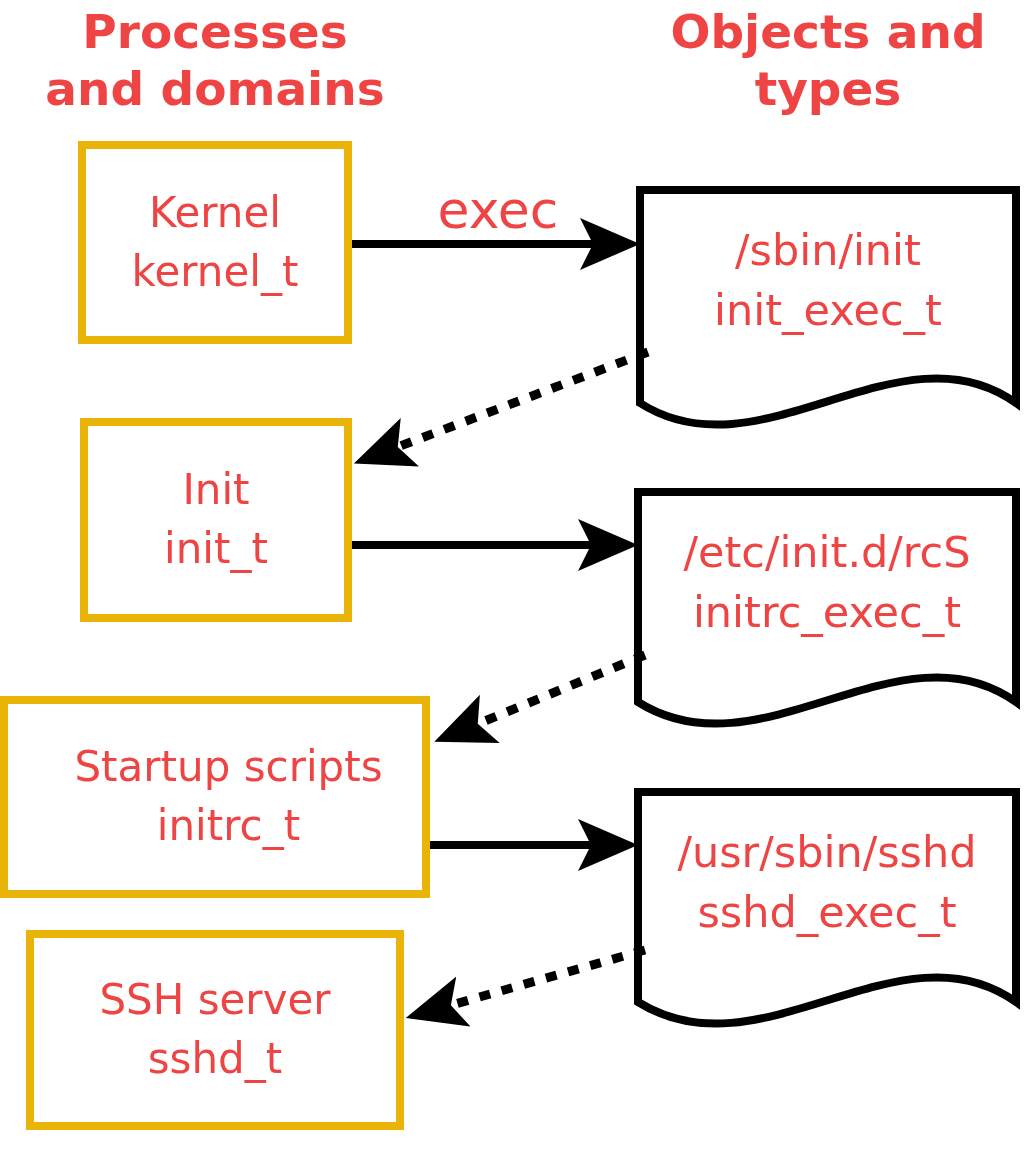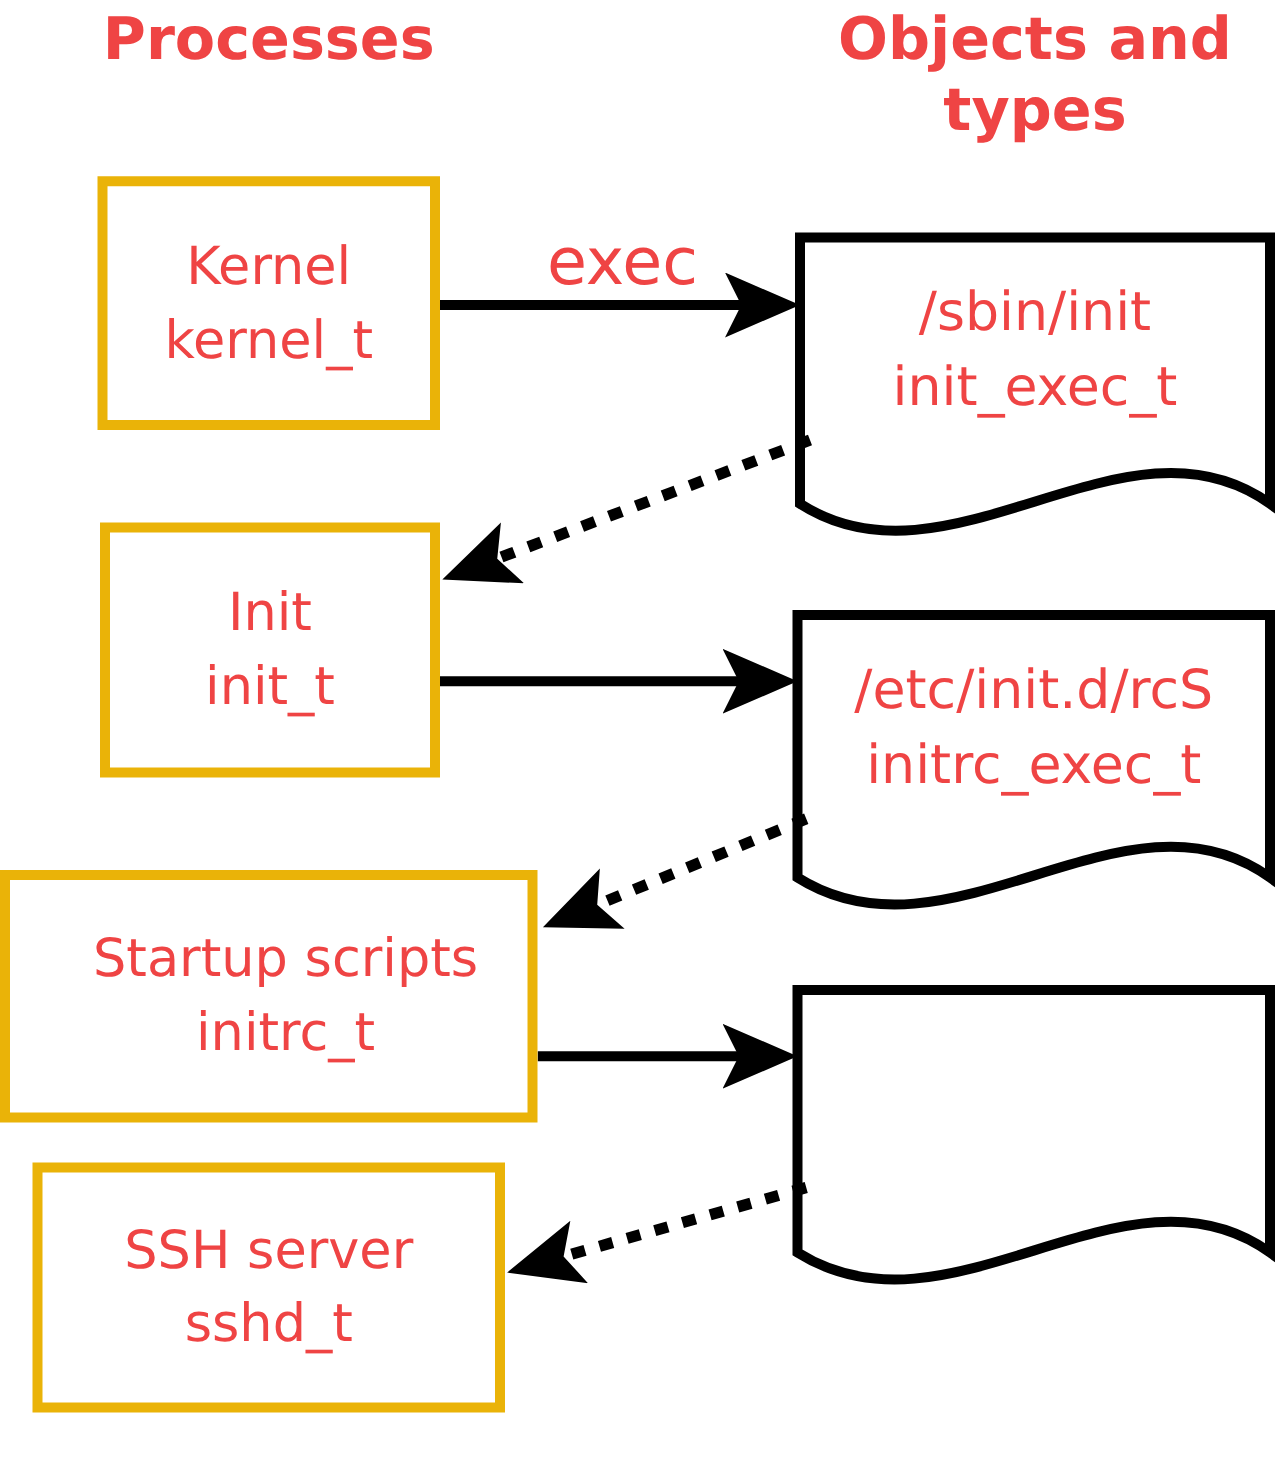--- a/index.html
+++ b/index.html
@@ -75,20 +75,21 @@
     <line x1="352" y1="545" x2="594" y2="545" stroke="#000000" stroke-width="8" marker-end="url(#arrowhead)"></line>
     <line x1="430" y1="845" x2="594" y2="845" stroke="#000000" stroke-width="8" marker-end="url(#arrowhead)"></line>
 
     <line x1="648" y1="352" x2="395" y2="448" stroke="#000000" stroke-width="9" stroke-dasharray="11 12" marker-end="url(#arrowhead)"></line>
     <line x1="645" y1="655" x2="475" y2="725" stroke="#000000" stroke-width="9" stroke-dasharray="11 12" marker-end="url(#arrowhead)"></line>
     <line x1="645" y1="950" x2="448" y2="1006" stroke="#000000" stroke-width="9" stroke-dasharray="11 12" marker-end="url(#arrowhead)"></line>
   </svg>
 
   <div class="heading" style="left:15px; top:4px; width:400px;">
     <span>Processes</span>
+    <span>and domains</span>
   </div>
   <div class="heading" style="left:628px; top:4px; width:400px;">
     <span>Objects and</span>
     <span>types</span>
   </div>
 
   <div class="pbox" style="left:78px; top:141px; width:274px; height:203px;">
     <span>Kernel</span>
     <span>kernel_t</span>
   </div>
@@ -106,16 +107,20 @@
   </div>
 
   <div class="doctext" style="left:640px; top:200px; width:376px; height:160px;">
     <span>/sbin/init</span>
     <span>init_exec_t</span>
   </div>
   <div class="doctext" style="left:638px; top:502px; width:378px; height:160px;">
     <span>/etc/init.d/rcS</span>
     <span>initrc_exec_t</span>
   </div>
+  <div class="doctext" style="left:638px; top:802px; width:378px; height:160px;">
+    <span>/usr/sbin/sshd</span>
+    <span>sshd_exec_t</span>
+  </div>
 
   <div class="edge-label" style="left:428px; top:180px; width:140px;">exec</div>
 
 </div>
 
 </body></html>

